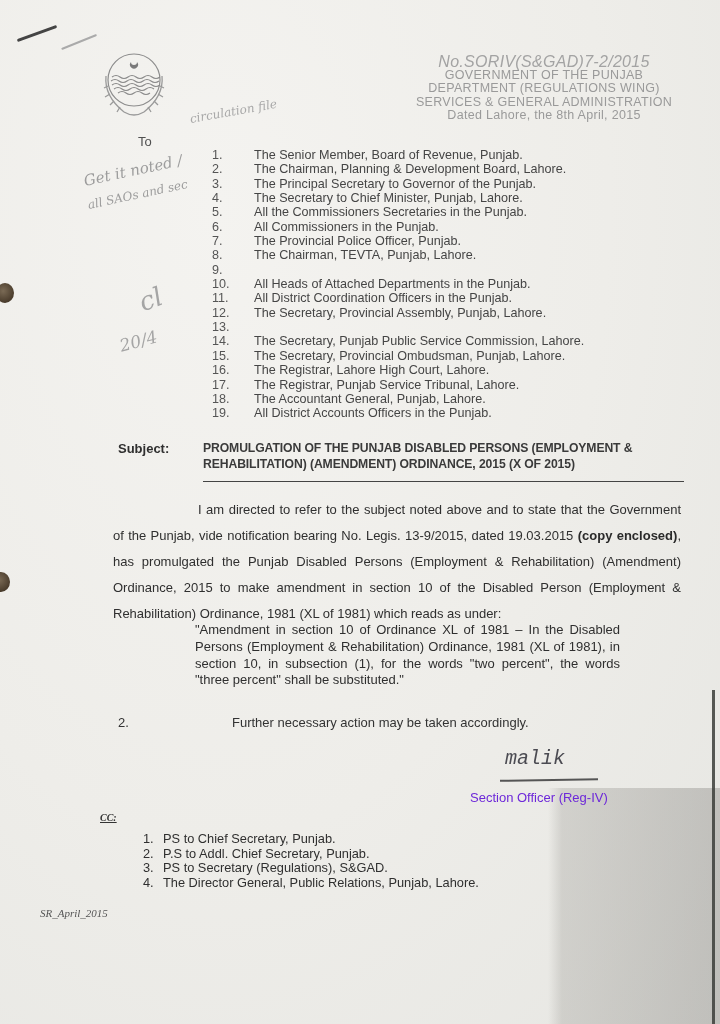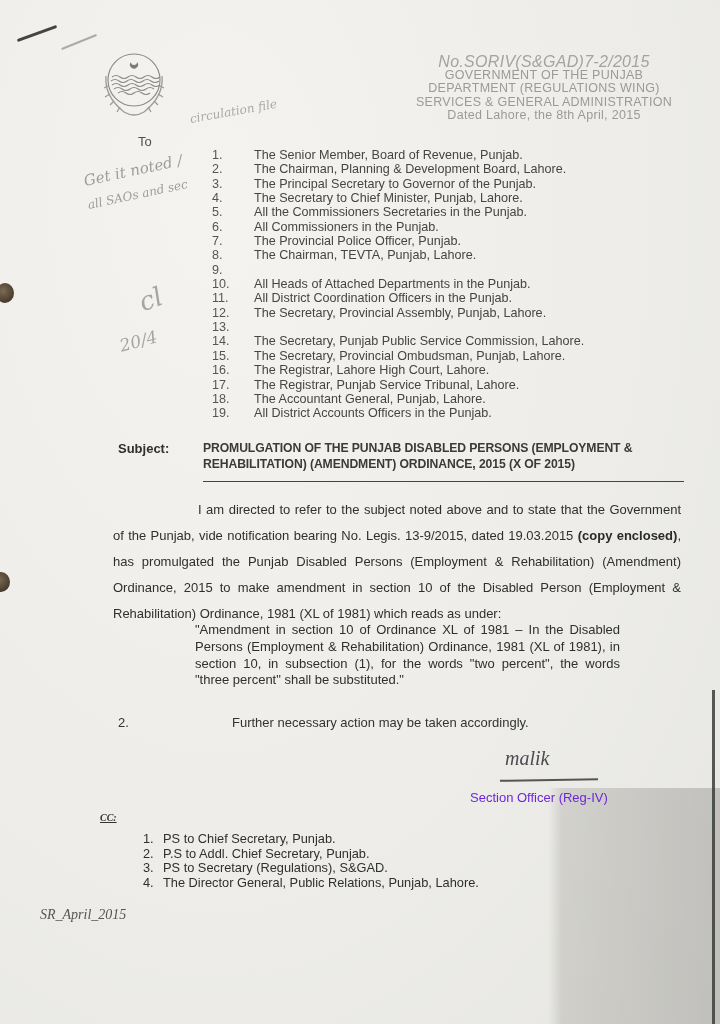--- a/index.html
+++ b/index.html
@@ -34,28 +34,28 @@
   .hand{position:absolute;font-family:"DejaVu Serif", serif;font-style:italic;color:#a9a9a9;transform-origin:left center;}
   .subject-label{position:absolute;left:118px;top:441px;font-weight:bold;font-size:13px;color:#2f2f2f;}
   .subject{position:absolute;left:203px;top:441px;width:482px;font-weight:bold;font-size:12.2px;line-height:15.5px;color:#3a3a3a;letter-spacing:-.1px;}
   .subject-rule{position:absolute;left:203px;top:481px;width:481px;height:1px;background:#444;}
   .body{position:absolute;left:113px;top:497px;width:568px;font-size:13px;line-height:26px;color:#2f2f2f;text-align:justify;}
   .body .indent{display:inline-block;width:85px;}
   .body b{color:#2a2a2a;}
   .quote{position:absolute;left:195px;top:622px;width:425px;font-size:13px;line-height:16.8px;color:#2f2f2f;text-align:justify;}
   .para2-num{position:absolute;left:118px;top:715px;font-size:13px;color:#333;}
   .para2{position:absolute;left:192px;top:715px;font-size:13px;color:#333;margin-left:40px;}
-  .signature{position:absolute;left:505px;top:747px;font-family:Liberation Serif, serif;font-style:italic;font-size:20px;color:#4b4b52;}
+  .signature{position:absolute;left:505px;top:747px;font-family:Liberation Mono, monospace;font-style:italic;font-size:20px;color:#4b4b52;}
   .sig-line{position:absolute;left:500px;top:779px;width:98px;height:1.5px;background:#555;transform:rotate(-1deg);}
   .sig-title{position:absolute;left:470px;top:790px;font-weight:normal;font-size:13px;color:#6d28d9;}
   .cc-label{position:absolute;left:100px;top:812px;font-family:"Liberation Serif", serif;font-style:italic;font-weight:bold;font-size:10px;color:#333;text-decoration:underline;}
   .cc-list{position:absolute;left:143px;top:832px;margin:0;padding:0;list-style:none;font-size:12.8px;line-height:14.7px;color:#2f2f2f;}
   .cc-list li{display:flex;}
   .cc-list .num{width:20px;}
-  .footer-ref{position:absolute;left:40px;top:907px;font-family:"Liberation Serif", serif;font-style:italic;font-size:14px;color:#555;}
+  .footer-ref{position:absolute;left:40px;top:907px;font-family:"Liberation Serif", serif;font-style:italic;font-size:11px;color:#555;}
 </style>
 </head>
 <body>
 
 <div class="paper"></div>
 <div class="shadow"></div>
 <div class="edge-line"></div>
 
 <div class="hole" style="left:-4px;top:283px;"></div>
 <div class="hole" style="left:-8px;top:572px;"></div>

